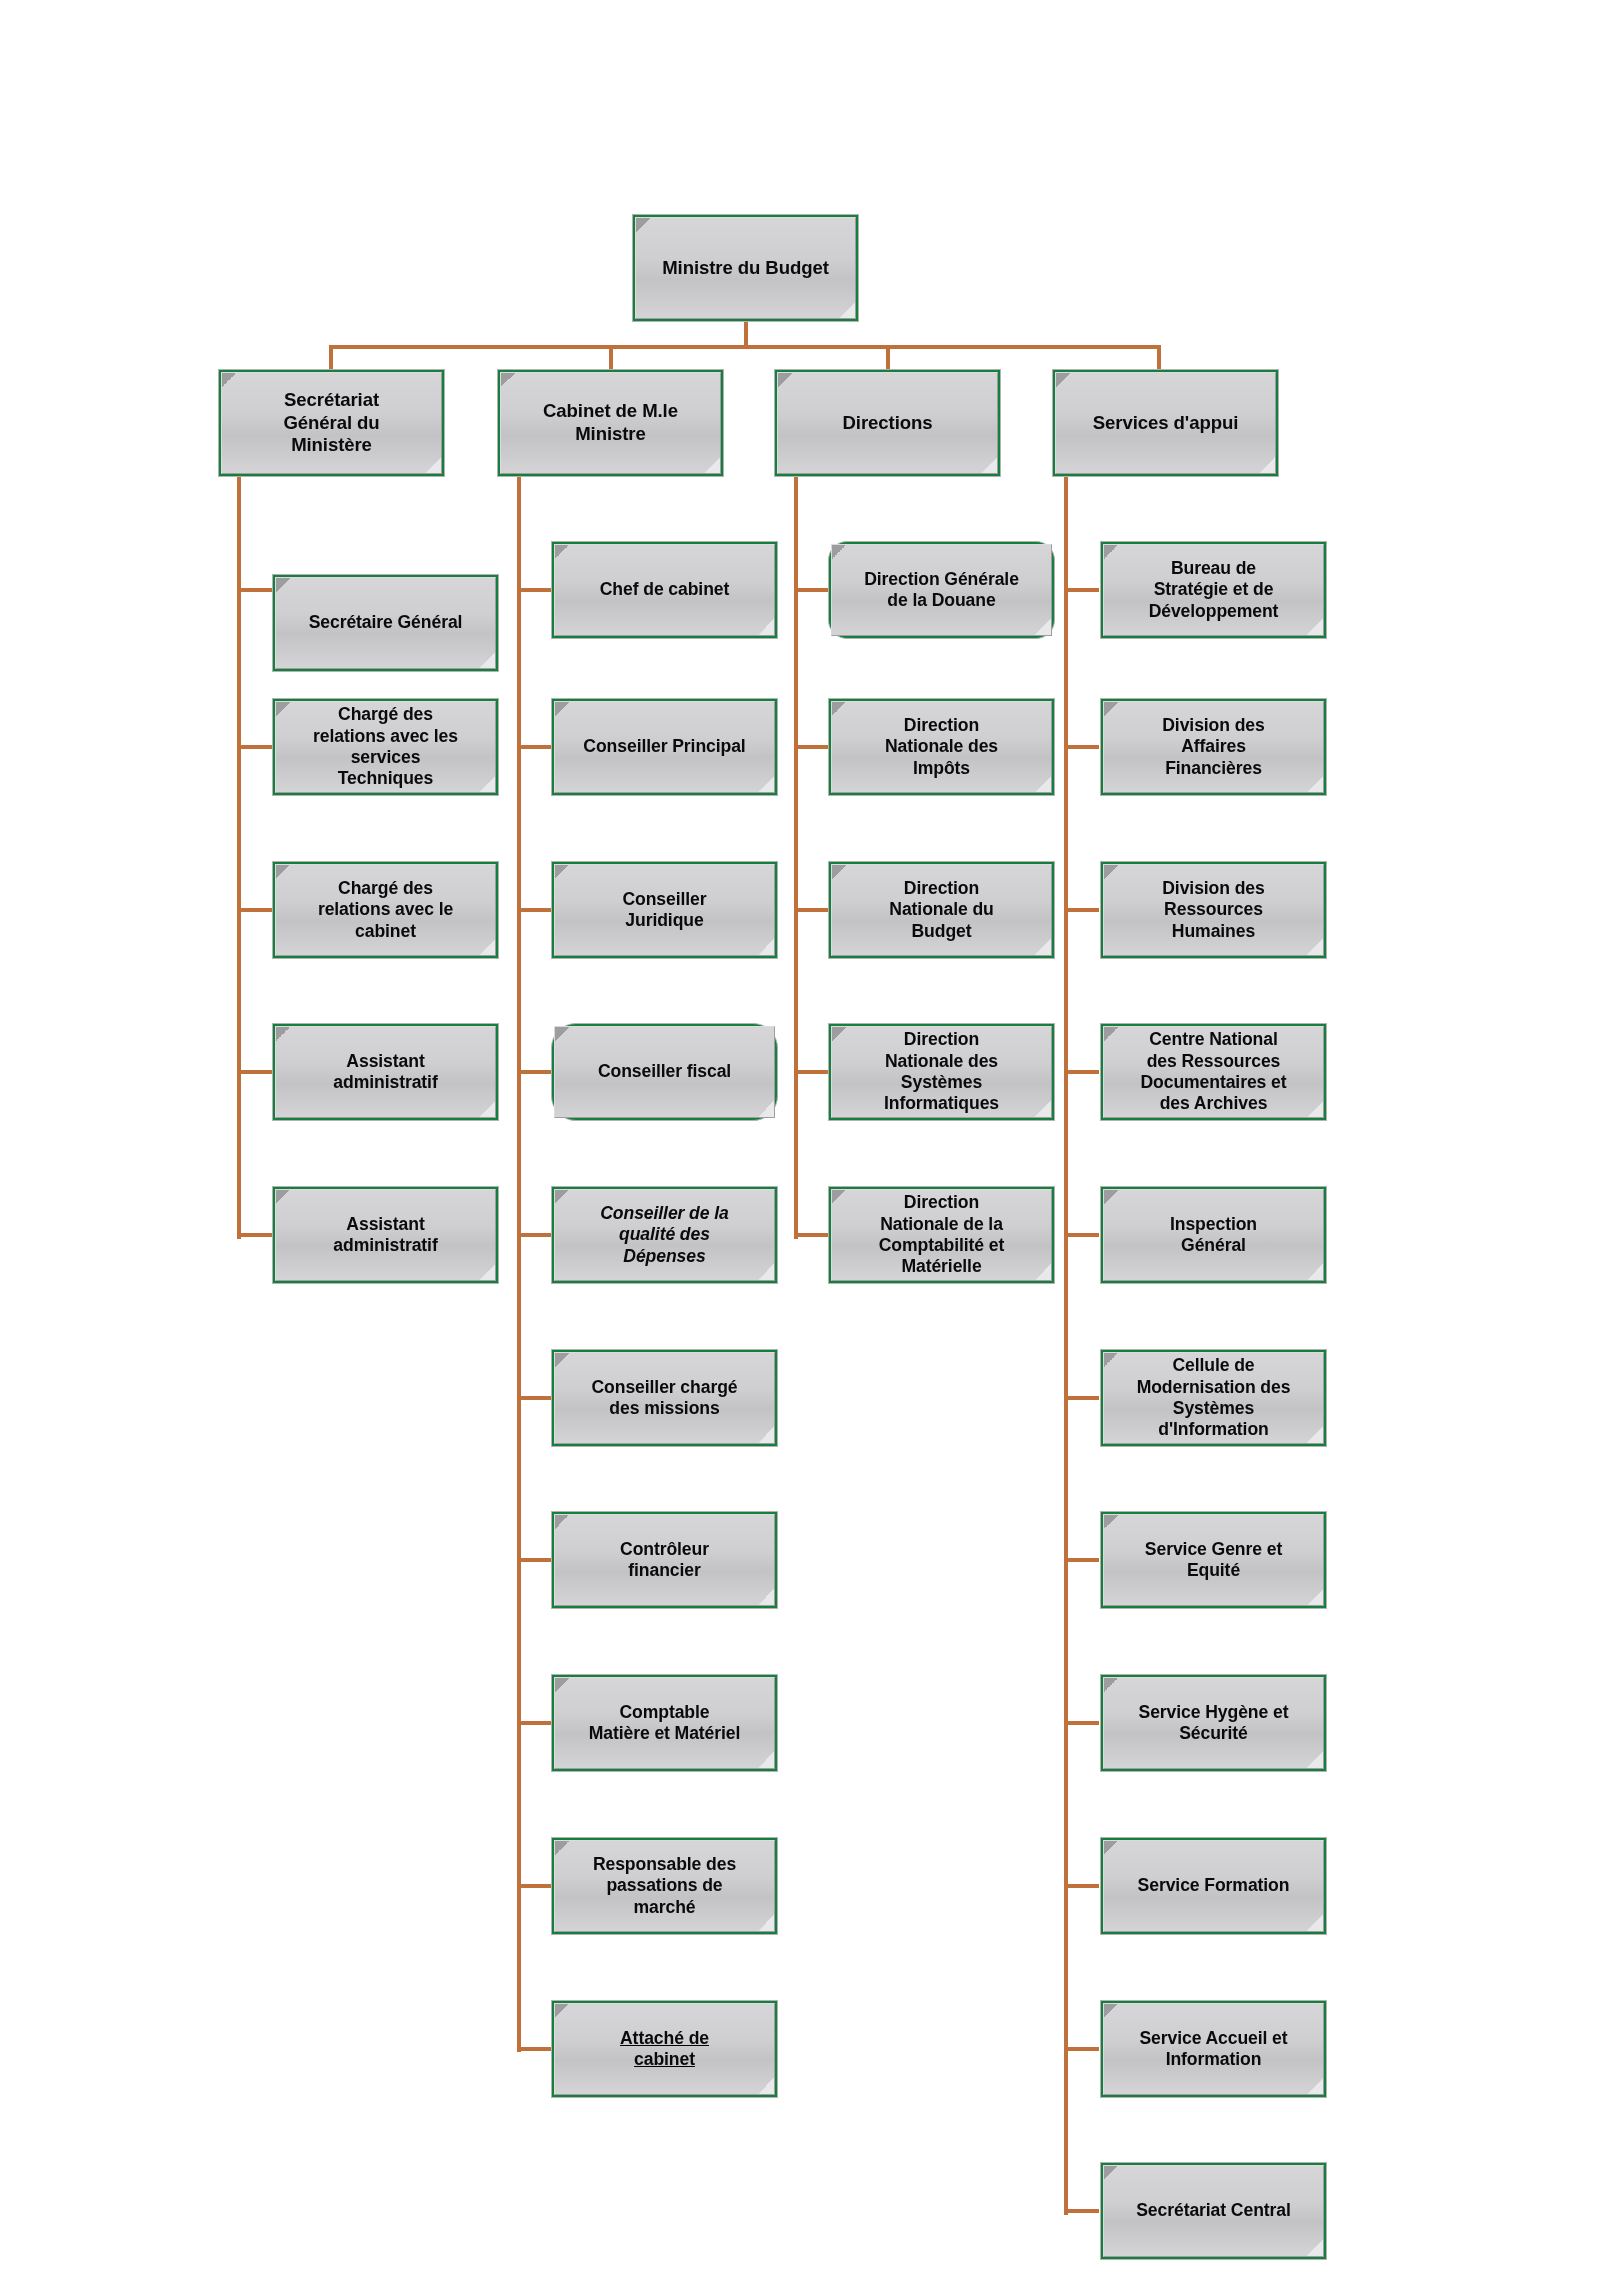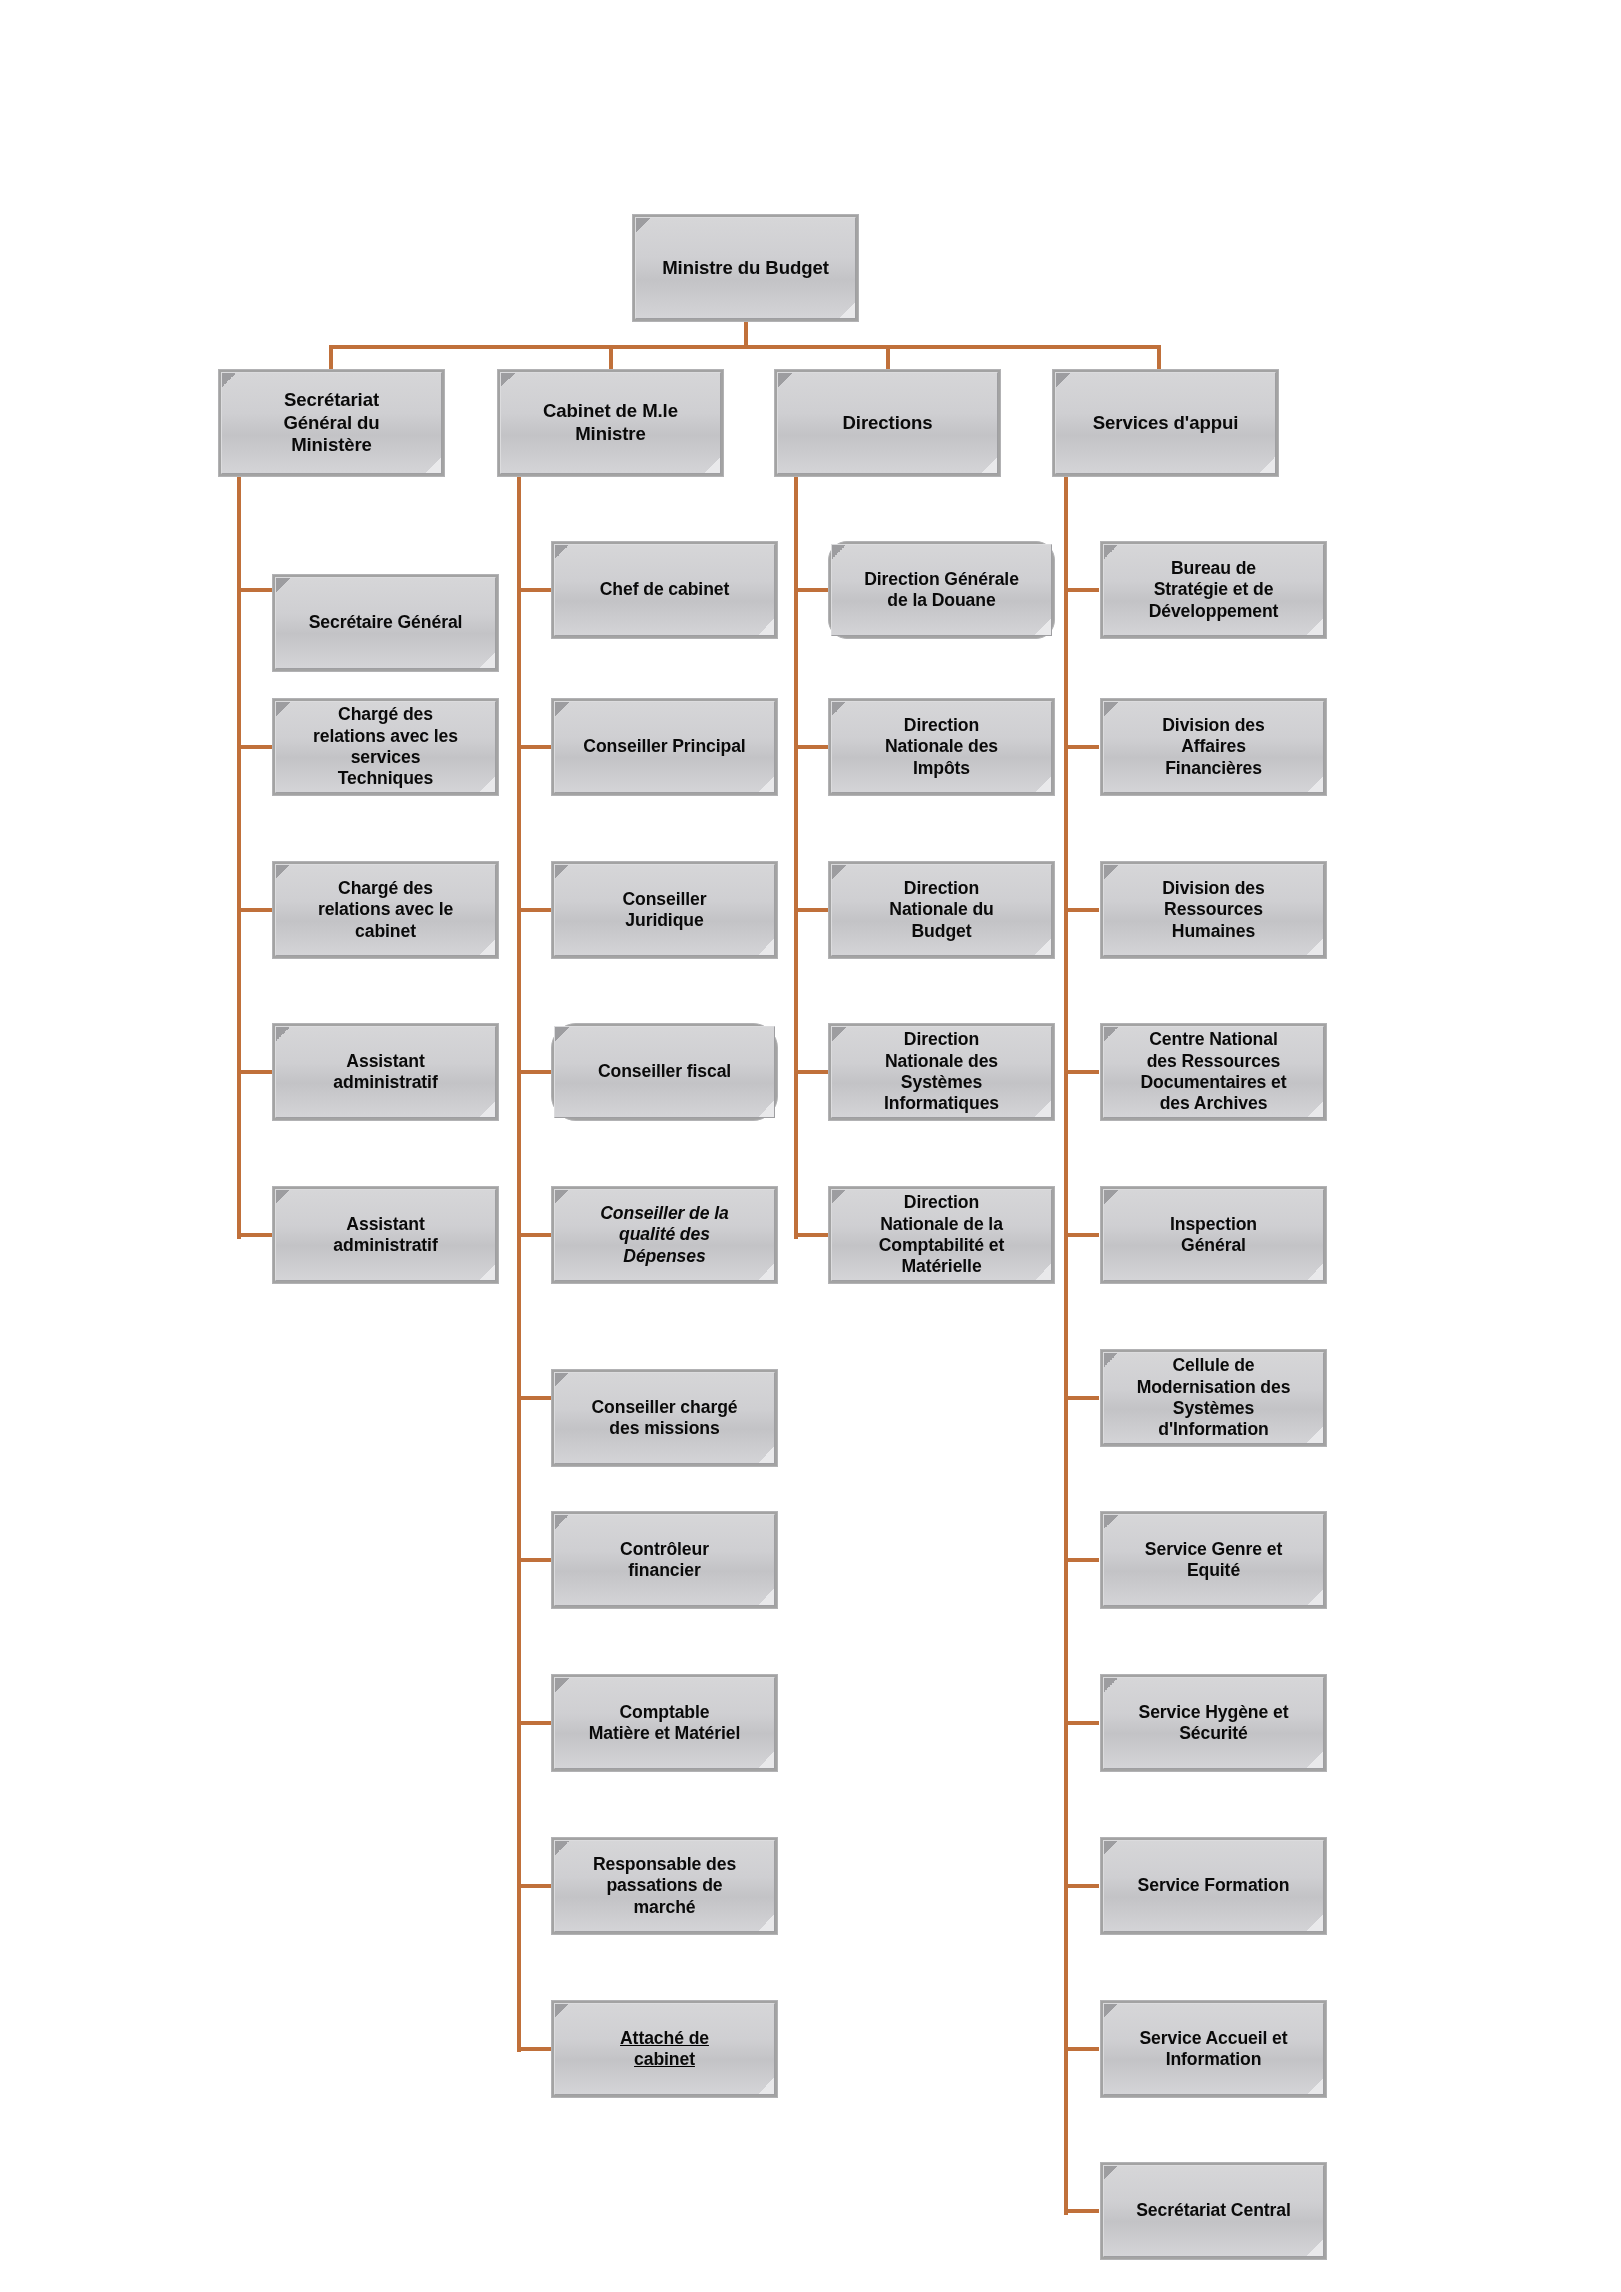--- a/index.html
+++ b/index.html
@@ -30,21 +30,21 @@
 
   
   .node {
     position: absolute;
     z-index: 3;
     box-sizing: border-box;
     display: flex;
     align-items: center;
     justify-content: flex-end;
     text-align: center;
-    background: #a3a3a3;
+    background: #15803d;
     border: 1px solid #B2B2B4;
     padding: 2px;
   }
   .node .inner {
     position: relative;
     width: 100%;
     height: 100%;
     box-sizing: border-box;
     display: flex;
     align-items: center;
@@ -184,21 +184,21 @@
     </div>
     <div class="conn h" style="left: 517px; top: 1233px; width: 34px; background: rgb(192, 112, 58);"></div>
     <div class="node leaf-node" style="left: 551px; top: 1186px; width: 227px; height: 98px; font-style: italic;">
       <div class="inner">
         <span class="label">Conseiller de la
 qualité des
 Dépenses</span>
       </div>
     </div>
     <div class="conn h" style="left: 517px; top: 1396px; width: 34px; background: rgb(192, 112, 58);"></div>
-    <div class="node leaf-node" style="left: 551px; top: 1349px; width: 227px; height: 98px; margin-top: 20px;">
+    <div class="node leaf-node" style="left: 551px; top: 1349px; width: 227px; height: 98px;">
       <div class="inner">
         <span class="label">Conseiller chargé
 des missions</span>
       </div>
     </div>
     <div class="conn h" style="left: 517px; top: 1558px; width: 34px; background: rgb(192, 112, 58);"></div>
     <div class="node leaf-node" style="left: 551px; top: 1511px; width: 227px; height: 98px;">
       <div class="inner">
         <span class="label">Contrôleur
 financier</span>

